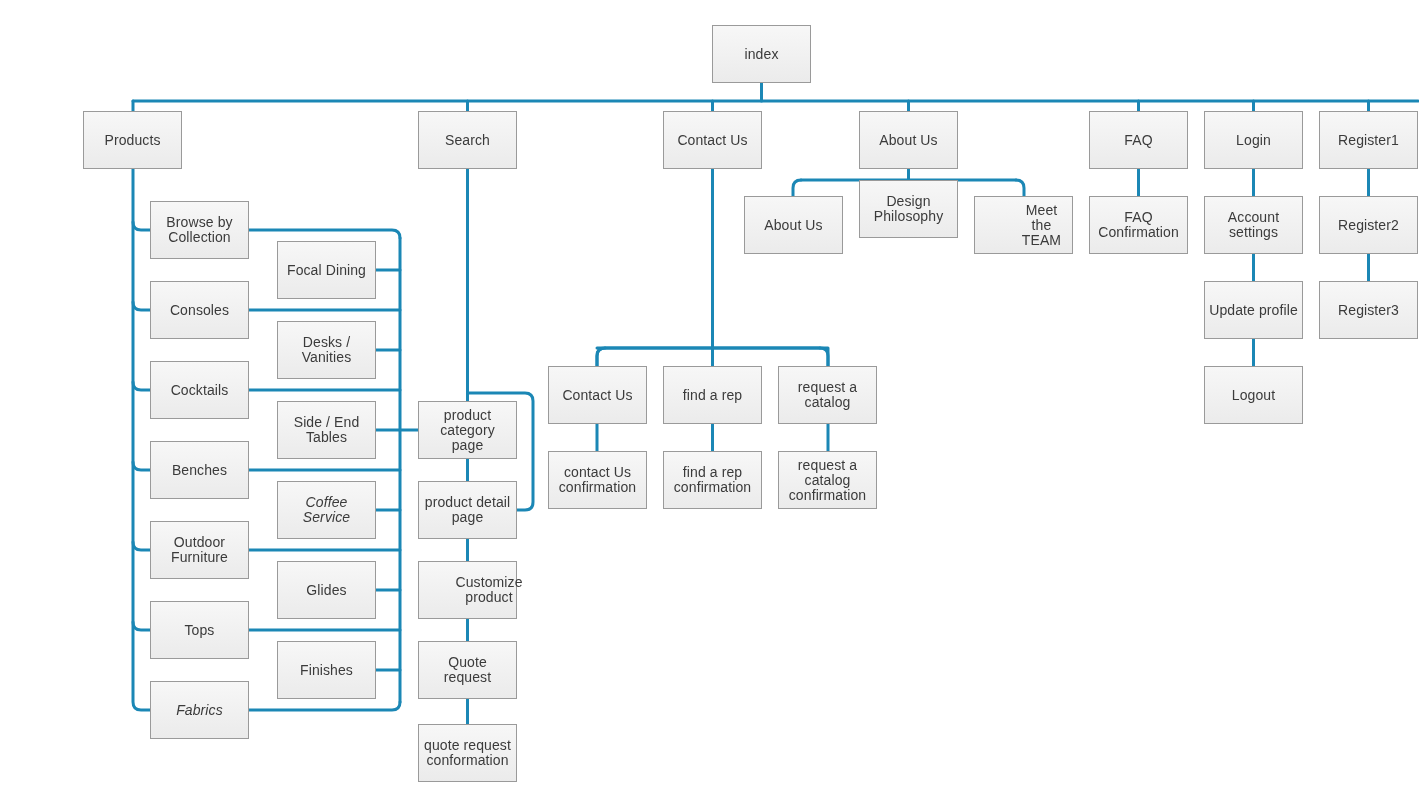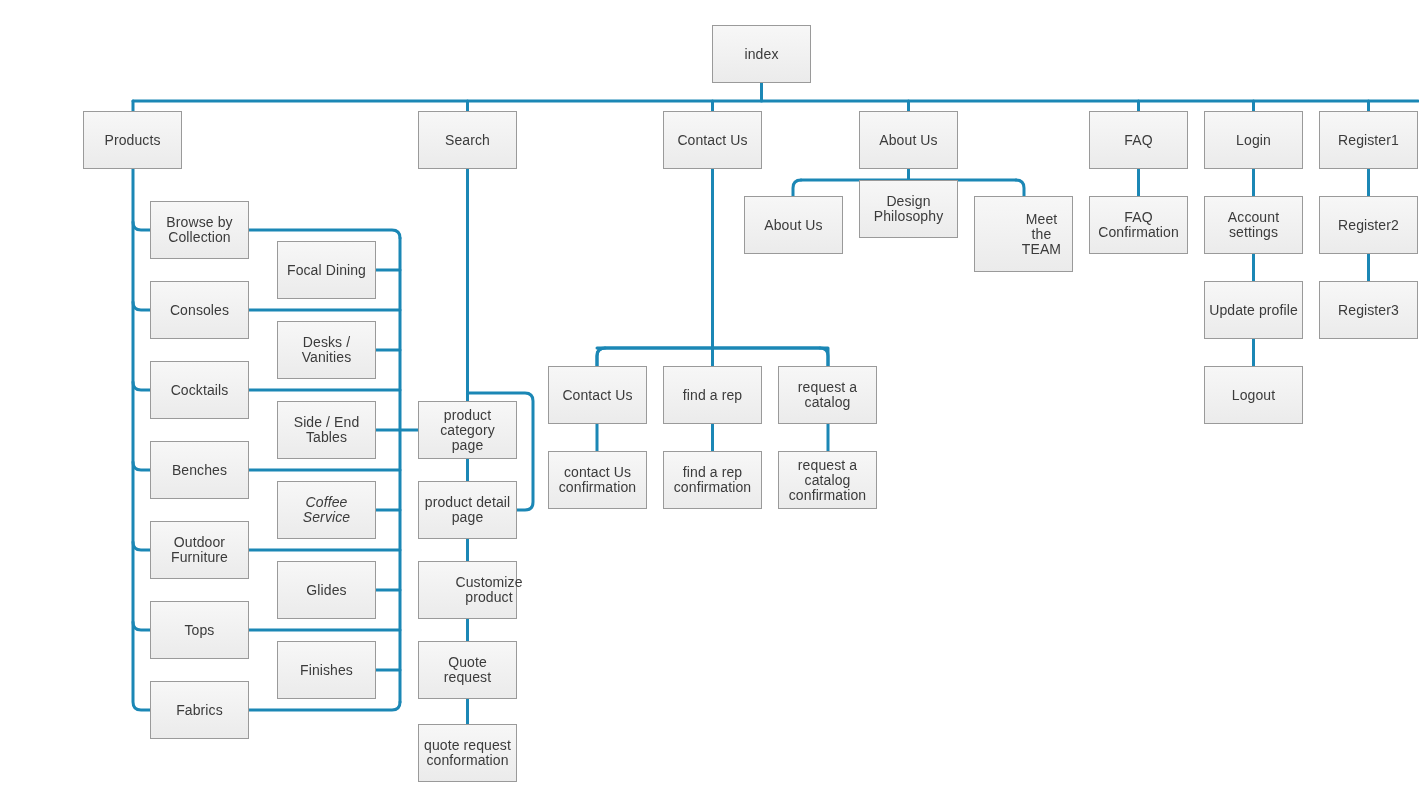--- a/index.html
+++ b/index.html
@@ -144,21 +144,21 @@
   <div class="node" style="left: 150px; top: 441px; width: 99px; height: 58px;">
       <span>Benches</span>
     </div>
   <div class="node" style="left: 150px; top: 521px; width: 99px; height: 58px;">
       <span>Outdoor
 Furniture</span>
     </div>
   <div class="node" style="left: 150px; top: 601px; width: 99px; height: 58px;">
       <span>Tops</span>
     </div>
-  <div class="node" style="left: 150px; top: 681px; width: 99px; height: 58px;">
+  <div class="node" style="left: 150px; top: 681px; width: 99px; height: 58px; font-style: italic;">
       <span>Fabrics</span>
     </div>
 
   <div class="node" style="left: 277px; top: 241px; width: 99px; height: 58px;">
       <span>Focal Dining</span>
     </div>
   <div class="node" style="left: 277px; top: 321px; width: 99px; height: 58px;">
       <span>Desks / Vanities</span>
     </div>
   <div class="node" style="left: 277px; top: 401px; width: 99px; height: 58px;">
@@ -219,21 +219,21 @@
 confirmation</span>
     </div>
 
   <div class="node" style="left: 744px; top: 196px; width: 99px; height: 58px;">
       <span>About Us</span>
     </div>
   <div class="node" style="left: 859px; top: 180px; width: 99px; height: 58px;">
       <span>Design
 Philosophy</span>
     </div>
-  <div class="node" style="left: 974px; top: 196px; width: 99px; height: 76px; padding-left: 40px;">
+  <div class="node" style="left: 974px; top: 196px; width: 99px; height: 58px; padding-left: 40px;">
       <span>Meet the TEAM</span>
     </div>
 
   <div class="node" style="left: 1089px; top: 196px; width: 99px; height: 58px;">
       <span>FAQ
 Confirmation</span>
     </div>
 
   <div class="node" style="left: 1204px; top: 196px; width: 99px; height: 58px; justify-content: center;">
       <span>Account

